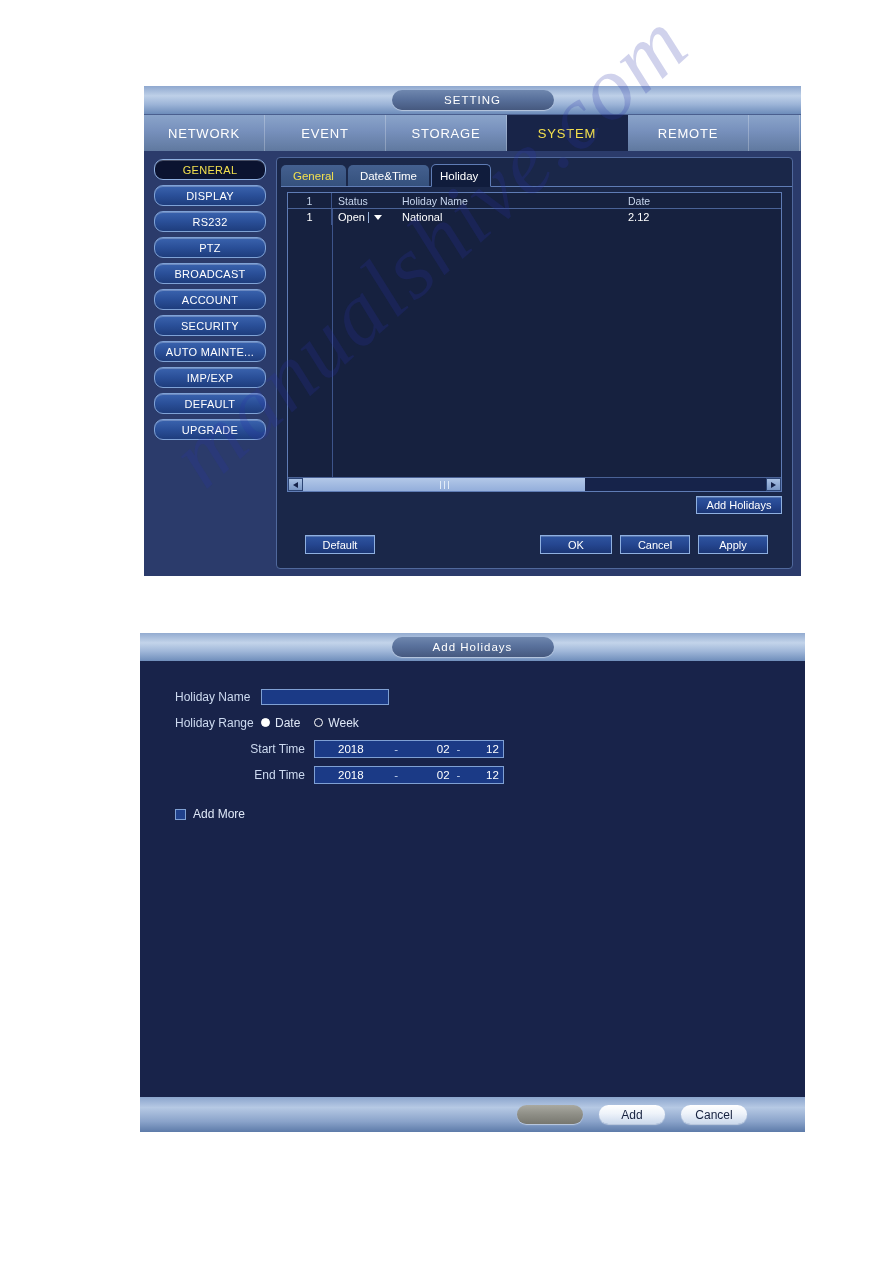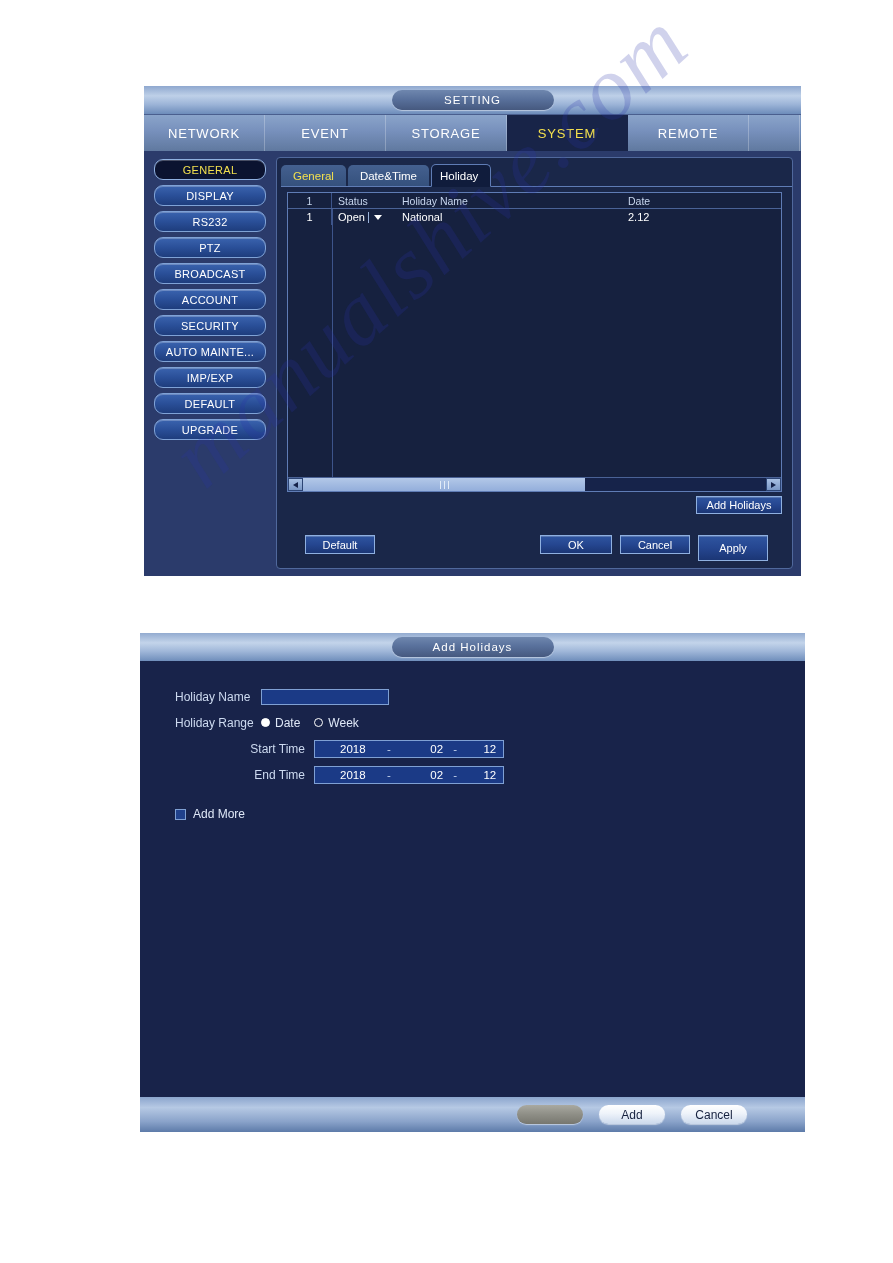--- a/index.html
+++ b/index.html
@@ -307,21 +307,21 @@
   .btnrow {
     position: absolute;
     left: 10px;
     right: 10px;
     bottom: 14px;
     height: 19px;
   }
   .btn-default { position: absolute; left: 18px;  top: 0; width: 70px;  height: 19px; }
   .btn-ok      { position: absolute; right: 170px; top: 0; width: 72px; height: 19px; }
   .btn-cancel  { position: absolute; right: 92px;  top: 0; width: 70px; height: 19px; }
-  .btn-apply   { position: absolute; right: 14px;  top: 0; width: 70px; height: 26px; }
+  .btn-apply   { position: absolute; right: 14px;  top: 0; width: 70px; height: 19px; }
 
   
   .panel2 {
     position: absolute;
     left: 140px;
     top: 633px;
     width: 665px;
     height: 499px;
     box-sizing: border-box;
     overflow: hidden;
@@ -389,21 +389,21 @@
     height: 18px;
     background: #1b3a86;
     border: 1px solid #7fa0d4;
     box-sizing: border-box;
     display: flex;
     align-items: center;
     font-size: 11.5px;
     color: #ffffff;
     cursor: text;
   }
-  .d-y { width: 82px; padding-left: 7px; text-align: center; }
+  .d-y { width: 82px; padding-left: 23px; }
   .d-dash { width: 14px; text-align: center; color: #c6d5ee; }
   .d-m { width: 26px; text-align: left; margin-left: 36px; }
   .d-d { width: 26px; text-align: left; margin-left: 23px; }
   .checkrow { display: flex; align-items: center; margin-top: 21px; }
   .checkbox {
     width: 11px; height: 11px;
     background: #20418c;
     border: 1.5px solid #7fa0d4;
     box-sizing: border-box;
     margin-right: 7px;

